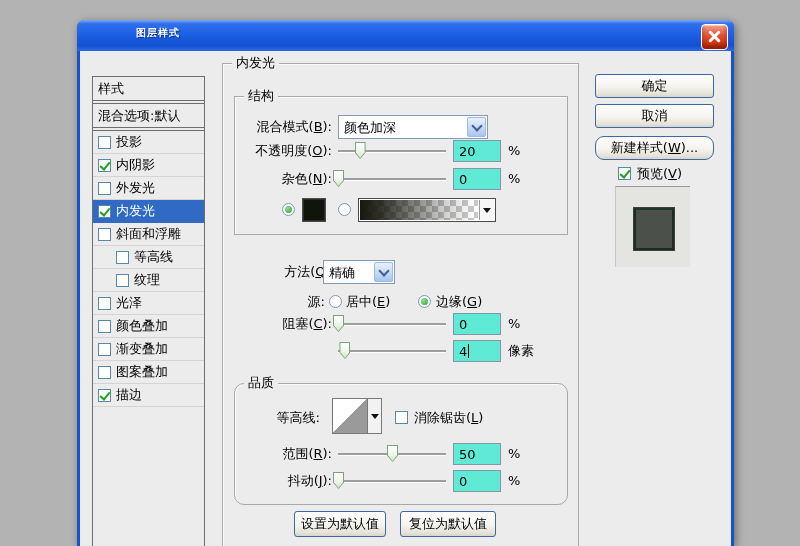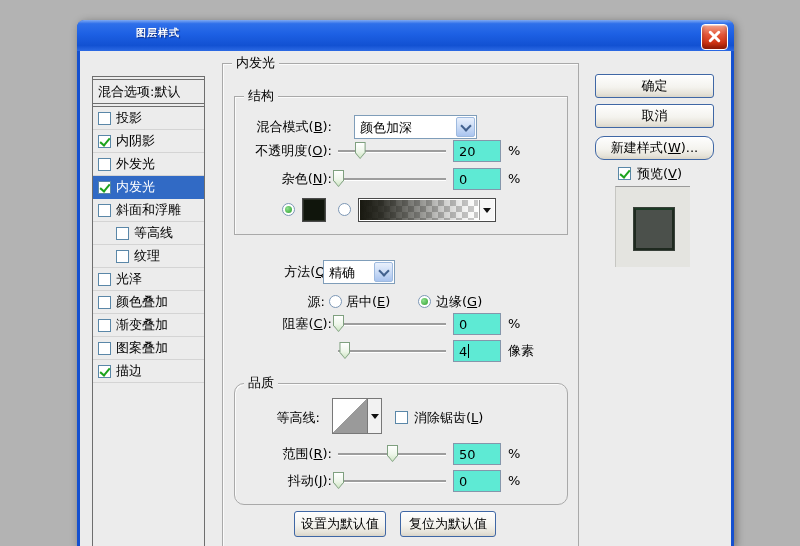--- a/index.html
+++ b/index.html
@@ -93,20 +93,23 @@
     <div id="title">图层样式</div>
     <div id="closebtn">
       <span class="xbar a"></span>
       <span class="xbar b"></span>
     </div>
   </div>
 
   <div id="content">
 
     <div id="sidebar">
+      <div class="sbrow sbhead">
+        <span>样式</span>
+      </div>
       <div class="sbsep"></div>
       <div class="sbrow sbhead">
         <span>混合选项:默认</span>
       </div>
       <div class="sbsep"></div>
       <div class="sbrow">
         <span class="cb"></span>
         <span>投影</span>
       </div>
       <div class="sbrow">
@@ -156,21 +159,21 @@
     </div>
 
     <div class="grp" style="left:142px;top:12px;width:355px;height:530px;">
       <span class="legend">内发光</span>
     </div>
 
     <div class="grp" style="left:154px;top:45px;width:332px;height:137px;">
       <span class="legend">结构</span>
     </div>
     <div class="lbl" style="left:112px;top:66px;">混合模式(<u>B</u>):</div>
-    <div class="combo" style="left:274px;top:64px;width:123px;">
+    <div class="combo" style="left:258px;top:64px;width:150px;">
       <span class="txt">颜色加深</span>
       <span class="dd">
           <span class="chev"></span>
         </span>
     </div>
     <div class="lbl" style="left:112px;top:90px;">不透明度(<u>O</u>):</div>
     <div class="slider" style="left:258px;top:90px;">
       <span class="track"></span>
       <span class="thumb p20">
           <i></i>

